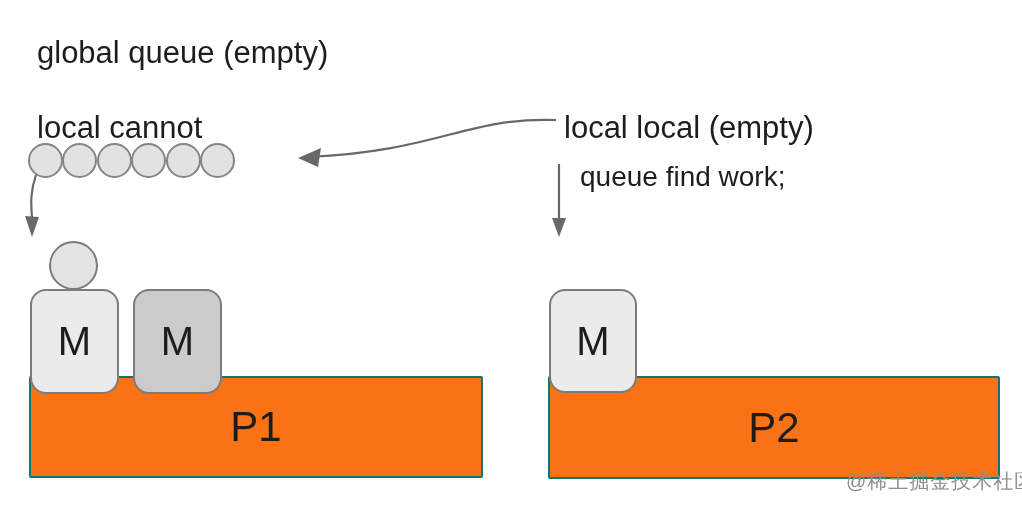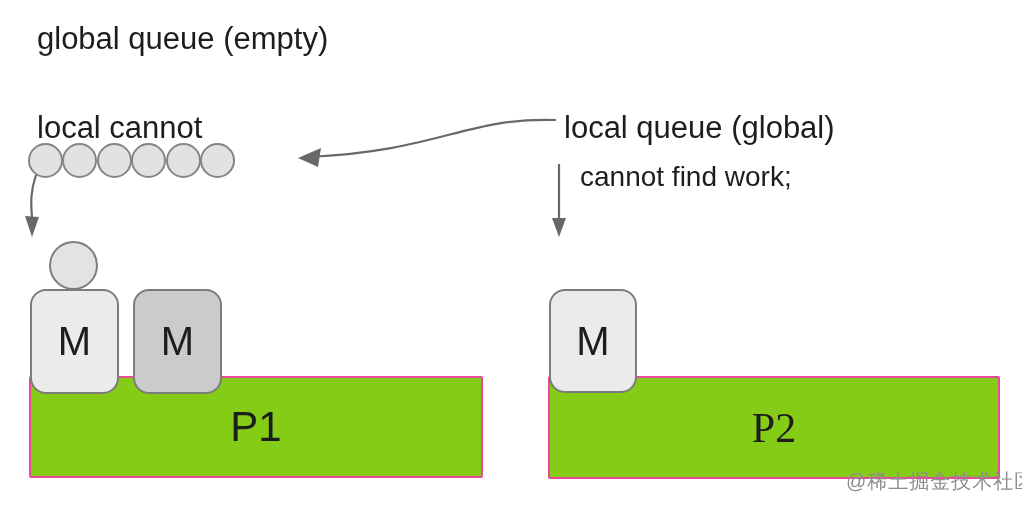--- a/index.html
+++ b/index.html
@@ -12,21 +12,21 @@
     color: #1d1d1d;
     overflow: hidden;
   }
   .lbl {
     position: absolute;
     font-size: 31px;
     line-height: 1.1;
     white-space: nowrap;
     color: #1d1d1d;
   }
-  #global-queue-label { left: 37px; top: 22px; }
+  #global-queue-label { left: 37px; top: 36px; }
   #local-queue-label  { left: 37px; top: 111px; }
   #local-queue-empty-label { left: 564px; top: 111px; }
 
   #goroutine-queue {
     position: absolute;
     left: 28px; top: 143px;
     display: flex;
   }
   .g-circle {
     width: 35px; height: 35px;
@@ -41,31 +41,31 @@
     position: absolute;
     left: 580px; top: 160px;
     font-size: 28px;
     line-height: 33px;
     white-space: nowrap;
   }
 
   
   .pbox {
     position: absolute;
-    background: #84cc16;
-    border: 2px solid #ec4899;
+    background: #f97316;
+    border: 2px solid #0f766e;
     box-sizing: border-box;
     border-radius: 2px;
     display: flex;
     align-items: center;
     justify-content: center;
     z-index: 1;
   }
   #p1-box { left: 29px;  top: 376px; width: 454px; height: 102px; }
-  #p2-box { left: 548px; top: 376px; width: 452px; height: 103px; font-family: Liberation Serif, serif; }
+  #p2-box { left: 548px; top: 376px; width: 452px; height: 103px; }
   .plabel { font-size: 42px; color: #1d1d1d; }
 
   
   .mbox {
     position: absolute;
     border: 2px solid #7c7c7c;
     box-sizing: border-box;
     border-radius: 16px;
     display: flex;
     align-items: center;
@@ -120,24 +120,24 @@
 
   <div id="goroutine-queue">
       <div class="g-circle"></div>
       <div class="g-circle"></div>
       <div class="g-circle"></div>
       <div class="g-circle"></div>
       <div class="g-circle"></div>
       <div class="g-circle"></div>
     </div>
 
-  <div class="lbl" id="local-queue-empty-label">local queue (global)</div>
+  <div class="lbl" id="local-queue-empty-label">local local (empty)</div>
 
   <div id="steal-annotation">
-    <div>cannot find work;</div>
+    <div>queue find work;</div>
   </div>
 
   <div class="pbox" id="p1-box">
     <span class="plabel">P1</span>
   </div>
   <div class="pbox" id="p2-box">
     <span class="plabel">P2</span>
   </div>
 
   <div id="running-goroutine"></div>

